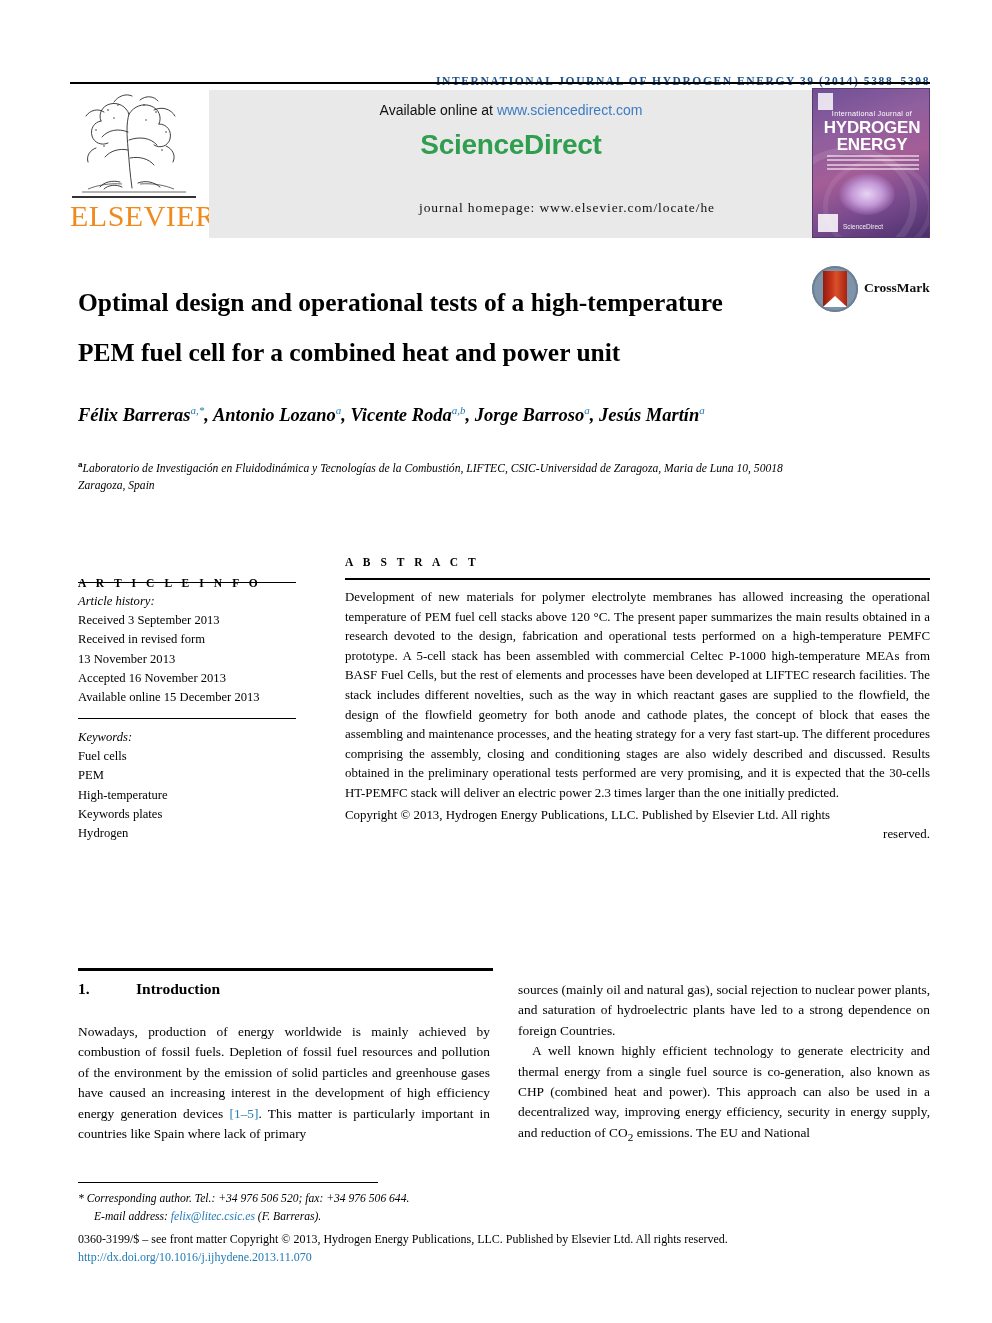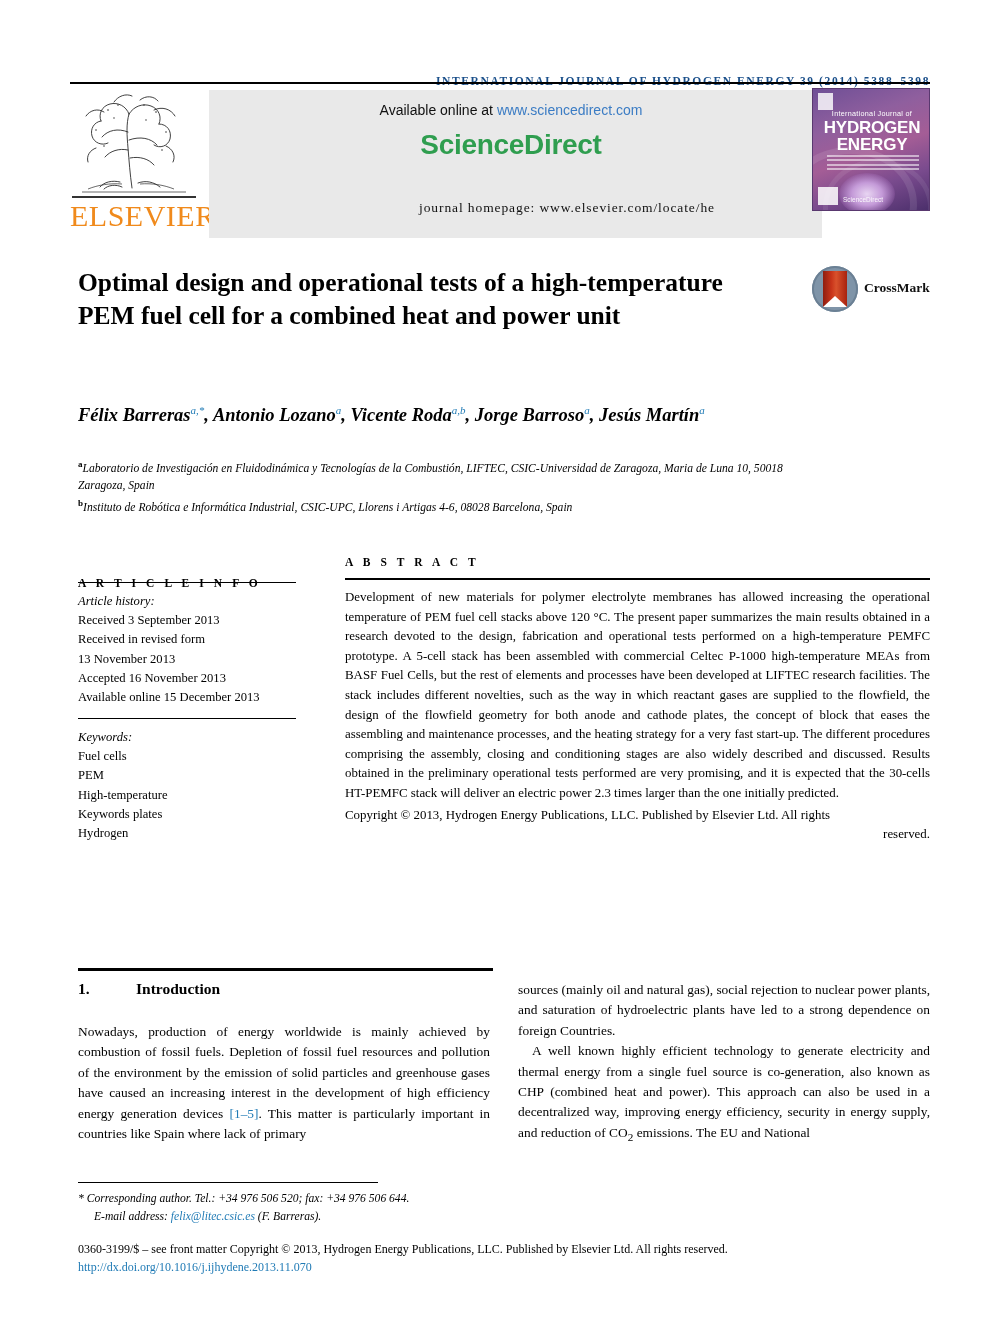--- a/index.html
+++ b/index.html
@@ -113,21 +113,21 @@
     font-size: 13.5px;
     color: #111;
     letter-spacing: 0.9px;
   }
 
   
   .cover {
     position: absolute;
     right: 0; top: 0;
     width: 118px;
-    height: 123px;
+    height: 150px;
     background: linear-gradient(160deg,#6f4f96 0%, #8f5f9e 28%, #a45d96 52%, #7a4b8e 74%, #4b2f6b 100%);
     overflow: hidden;
     border: 1px solid #59386f;
     box-sizing: border-box;
   }
   .cover-glow {
     position: absolute;
     left: 26px; top: 84px;
     width: 56px; height: 42px;
     border-radius: 50%;
@@ -197,26 +197,26 @@
     left: 30px; bottom: 7px;
     color: #fff;
     font-family: "Liberation Sans", sans-serif;
     font-size: 6.5px;
     opacity: .9;
   }
 
   
   .title {
     position: absolute;
-    left: 78px; top: 266px;
+    left: 78px; top: 278px;
     width: 700px;
     font-family: "Liberation Serif", serif;
     font-size: 25.5px;
     font-weight: bold;
-    line-height: 33px;
+    line-height: 50px;
     color: #000;
   }
 
   
   .crossmark {
     position: absolute;
     left: 812px; top: 266px;
     width: 118px; height: 52px;
   }
   .cm-circle {
@@ -377,21 +377,21 @@
     position: absolute;
     left: 78px; top: 1190px;
     width: 860px;
     font-family: "Liberation Serif", serif;
     font-size: 11.6px;
     line-height: 17.6px;
   }
   .foot .ln1 { font-style: italic; }
   .foot .ln2 { font-style: italic; padding-left: 16px; }
   .foot .link { color: #1f7ab5; }
-  .foot .frontmatter { margin-top: 16px; font-size: 12px; }
+  .foot .frontmatter { margin-top: 6px; font-size: 12px; }
   .foot .doi { color: #1f7ab5; font-size: 12px; }
 </style>
 </head>
 <body>
 
 <div class="page">
 
   <div class="runhead">INTERNATIONAL JOURNAL OF HYDROGEN ENERGY 39 (2014) 5388–5398</div>
   <div class="rule-top"></div>
 
@@ -479,21 +479,20 @@
   <div class="authors">
     <span>Félix Barreras</span><sup>a,*</sup>,
     <span>Antonio Lozano</span><sup>a</sup>,
     <span>Vicente Roda</span><sup>a,b</sup>,
     <span>Jorge Barroso</span><sup>a</sup>,
     <span>Jesús Martín</span><sup>a</sup>
   </div>
 
   <div class="affils">
     <div><sup>a</sup><span>Laboratorio de Investigación en Fluidodinámica y Tecnologías de la Combustión, LIFTEC, CSIC-Universidad de Zaragoza, Maria de Luna 10, 50018 Zaragoza, Spain</span></div>
-    <div><sup>b</sup><span>Instituto de Robótica e Informática Industrial, CSIC-UPC, Llorens i Artigas 4-6, 08028 Barcelona, Spain</span></div>
   </div>
 
   <div class="hdr-label" style="left:78px; top:556px;margin-top:21px;">A R T I C L E   I N F O</div>
   <div class="sec-rule" style="left:78px; top:582px; width:218px;"></div>
 
   <div class="info-col">
     <div class="it">Article history:</div>
     <div>Received 3 September 2013</div>
     <div>Received in revised form</div>
     <div>13 November 2013</div>

